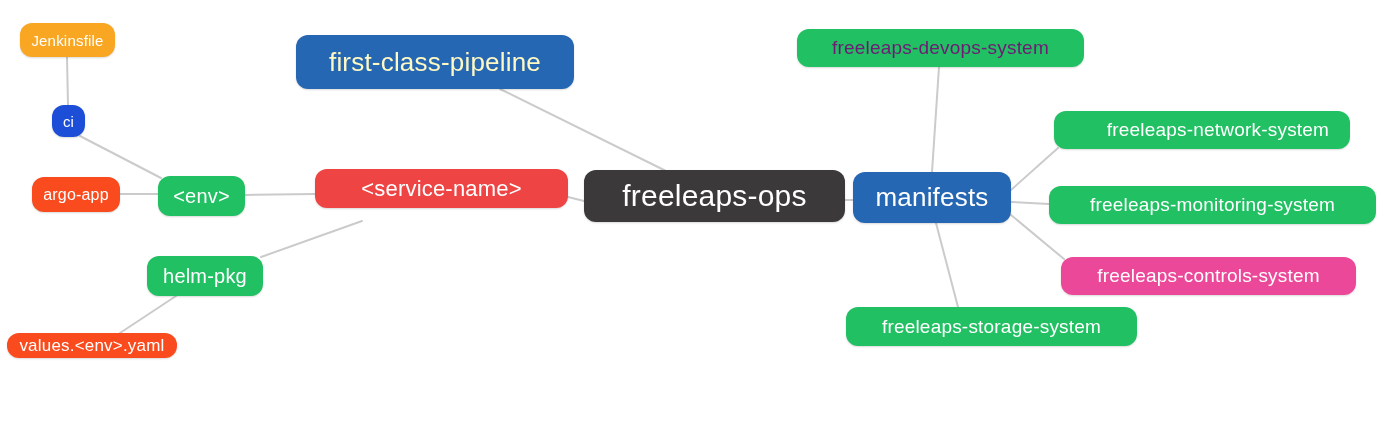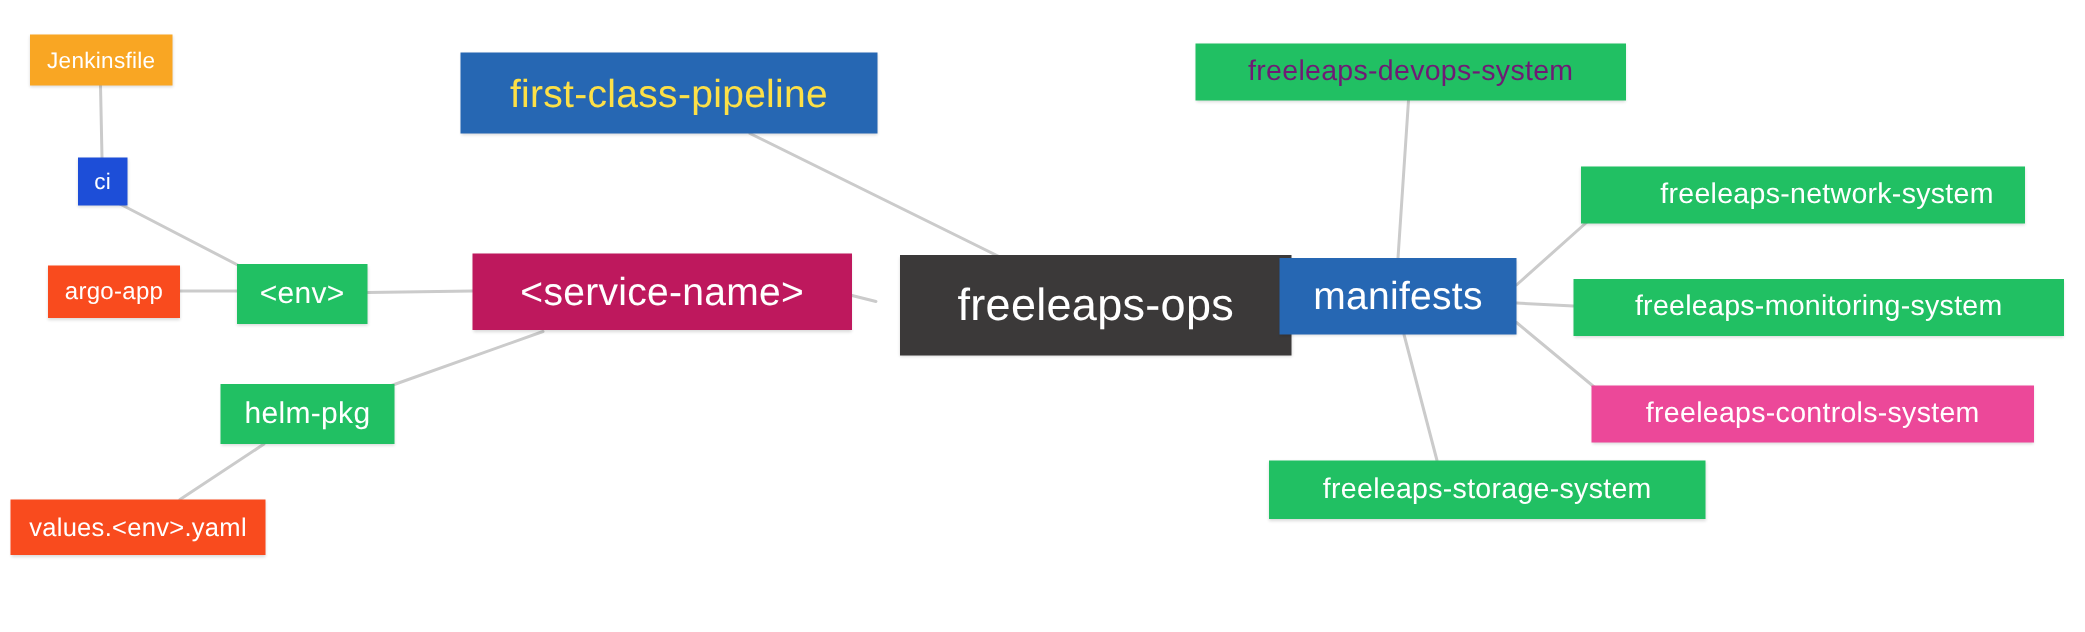--- a/index.html
+++ b/index.html
@@ -23,21 +23,21 @@
     height: 421px;
     z-index: 0;
   }
   .node {
     position: absolute;
     box-sizing: border-box;
     display: flex;
     align-items: center;
     justify-content: center;
     color: #ffffff;
-    border-radius: 0;
+    border-radius: 12px;
     white-space: nowrap;
     z-index: 1;
     cursor: pointer;
     box-shadow: 0 1px 2px rgba(0,0,0,0.15);
     font-weight: 400;
     letter-spacing: 0.2px;
   }
 </style>
 </head>
 <body>
@@ -58,23 +58,23 @@
       <line x1="1011" y1="202" x2="1049" y2="204" stroke="#cbcbcb" stroke-width="2" stroke-linecap="round"></line>
       <line x1="1011" y1="215" x2="1064" y2="259" stroke="#cbcbcb" stroke-width="2" stroke-linecap="round"></line>
       <line x1="936" y1="223" x2="958" y2="307" stroke="#cbcbcb" stroke-width="2" stroke-linecap="round"></line>
     </svg>
 
 <div class="node" style="left: 20px; top: 23px; width: 95px; height: 34px; font-size: 15px; background: rgb(249, 166, 35); color: rgb(255, 255, 255);">Jenkinsfile</div>
     <div class="node" style="left: 52px; top: 105px; width: 33px; height: 32px; font-size: 15px; background: #1d4ed8; color: rgb(255, 255, 255);">ci</div>
     <div class="node" style="left: 32px; top: 177px; width: 88px; height: 35px; font-size: 16px; background: rgb(249, 75, 30); color: rgb(255, 255, 255);">argo-app</div>
     <div class="node" style="left: 158px; top: 176px; width: 87px; height: 40px; font-size: 20px; background: rgb(33, 192, 99); color: rgb(255, 255, 255);">&lt;env&gt;</div>
     <div class="node" style="left: 147px; top: 256px; width: 116px; height: 40px; font-size: 20px; background: rgb(33, 192, 99); color: rgb(255, 255, 255);">helm-pkg</div>
-    <div class="node" style="left: 7px; top: 333px; width: 170px; height: 37px; font-size: 17px; background: rgb(249, 75, 30); color: rgb(255, 255, 255);">values.&lt;env&gt;.yaml</div>
-    <div class="node" style="left: 307px; top: 35px; width: 278px; height: 54px; font-size: 26px; background: rgb(38, 103, 179); color: #fde047;">first-class-pipeline</div>
-    <div class="node" style="left: 315px; top: 169px; width: 253px; height: 51px; font-size: 26px; background: #be185d; color: rgb(255, 255, 255);">&lt;service-name&gt;</div>
-    <div class="node" style="left: 584px; top: 170px; width: 261px; height: 67px; font-size: 30px; background: rgb(59, 57, 57); color: rgb(255, 255, 255); margin-left: 16px;">freeleaps-ops</div>
+    <div class="node" style="left: 7px; top: 333px; width: 170px; height: 25px; font-size: 17px; background: rgb(249, 75, 30); color: rgb(255, 255, 255);">values.&lt;env&gt;.yaml</div>
+    <div class="node" style="left: 296px; top: 35px; width: 278px; height: 54px; font-size: 26px; background: rgb(38, 103, 179); color: #fef9c3;">first-class-pipeline</div>
+    <div class="node" style="left: 315px; top: 169px; width: 253px; height: 39px; font-size: 22px; background: #ef4444; color: rgb(255, 255, 255);">&lt;service-name&gt;</div>
+    <div class="node" style="left: 584px; top: 170px; width: 261px; height: 52px; font-size: 30px; background: rgb(59, 57, 57); color: rgb(255, 255, 255);">freeleaps-ops</div>
     <div class="node" style="left: 853px; top: 172px; width: 158px; height: 51px; font-size: 26px; background: rgb(38, 103, 179); color: rgb(255, 255, 255);">manifests</div>
     <div class="node" style="left: 797px; top: 29px; width: 287px; height: 38px; font-size: 19px; background: rgb(33, 192, 99); color: #701a75;">freeleaps-devops-system</div>
     <div class="node" style="left: 1054px; top: 111px; width: 296px; height: 38px; font-size: 19px; background: rgb(33, 192, 99); color: rgb(255, 255, 255); padding-left: 32px;">freeleaps-network-system</div>
     <div class="node" style="left: 1049px; top: 186px; width: 327px; height: 38px; font-size: 19px; background: rgb(33, 192, 99); color: rgb(255, 255, 255);">freeleaps-monitoring-system</div>
     <div class="node" style="left: 1061px; top: 257px; width: 295px; height: 38px; font-size: 19px; background: #ec4899; color: rgb(255, 255, 255);">freeleaps-controls-system</div>
     <div class="node" style="left: 814px; top: 307px; width: 291px; height: 39px; font-size: 19px; background: rgb(33, 192, 99); color: rgb(255, 255, 255); margin-left: 32px;">freeleaps-storage-system</div>
   </div>
 
 </body></html>

